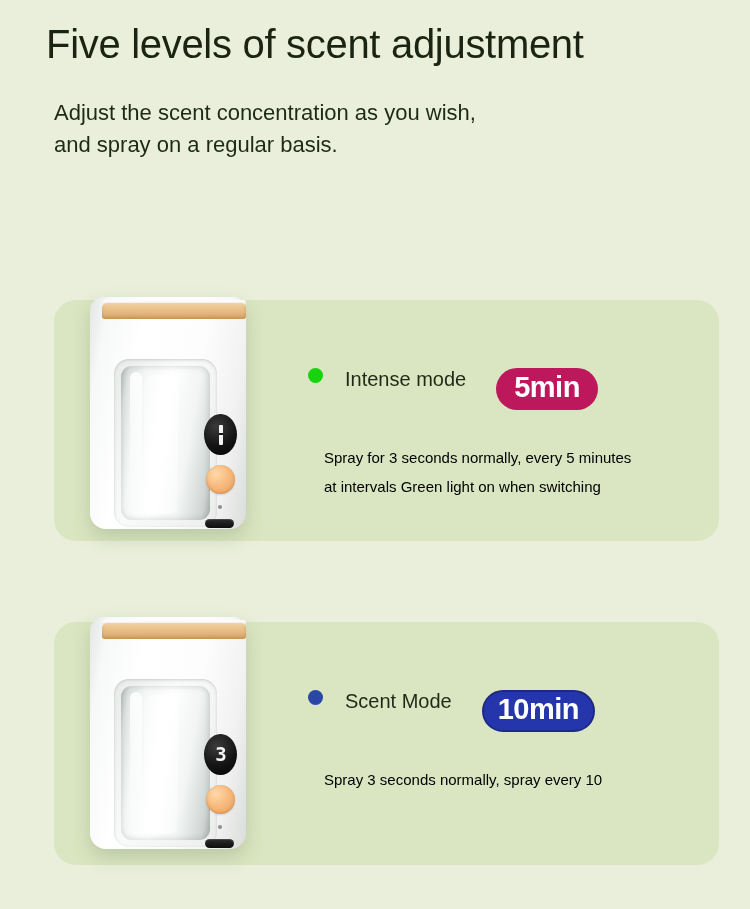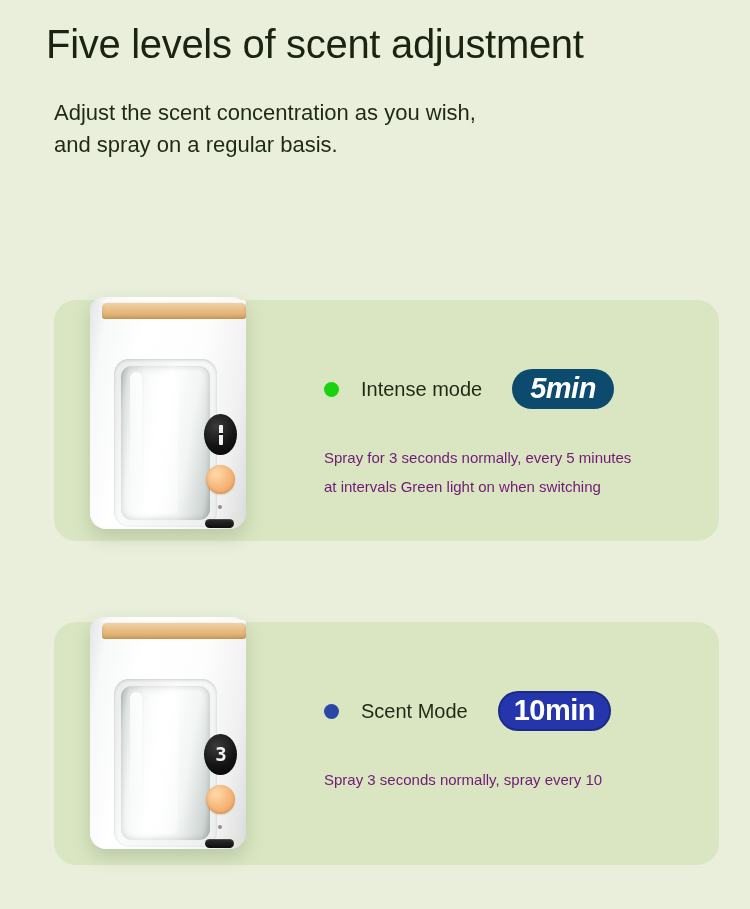--- a/index.html
+++ b/index.html
@@ -55,24 +55,23 @@
   
   .card-body {
     position: absolute;
     left: 254px;
     top: 0;
     width: 400px;
     height: 100%;
   }
   .mode-row {
     position: absolute;
-    left: 16px;
+    left: 0;
     top: 68px;
     display: flex;
-    align-items: center;
     height: 42px;
   }
   .bullet {
     width: 15px;
     height: 15px;
     border-radius: 50%;
     flex: 0 0 auto;
   }
   .bullet.green { background: #17d40f; }
   .bullet.blue  { background: #2a47a8; }
@@ -89,39 +88,38 @@
     border-radius: 999px;
     padding: 4px 16px 6px 16px;
     font-size: 29px;
     font-weight: bold;
     color: #ffffff;
     line-height: 1.05;
     white-space: nowrap;
     letter-spacing: -0.5px;
   }
   .pill.green {
-    background: #0c4a6e;
+    background: #be185d;
     padding-left: 18px;
     padding-right: 18px;
-    font-style: italic;
   }
   .pill.blue {
     background: #2536ad;
     border: 2px solid #1c2a86;
     padding: 2px 14px 4px 14px;
   }
 
   .desc {
     position: absolute;
     left: 16px;
     top: 143px;
     width: 384px;
     font-size: 15px;
     line-height: 1.95;
-    color: #701a75;
+    color: #000000;
   }
   .desc div { white-space: nowrap; }
 
   
   .device {
     position: absolute;
     width: 172px;
     height: 253px;
   }
   #device-1 { left: 82px; top: 281px; }

